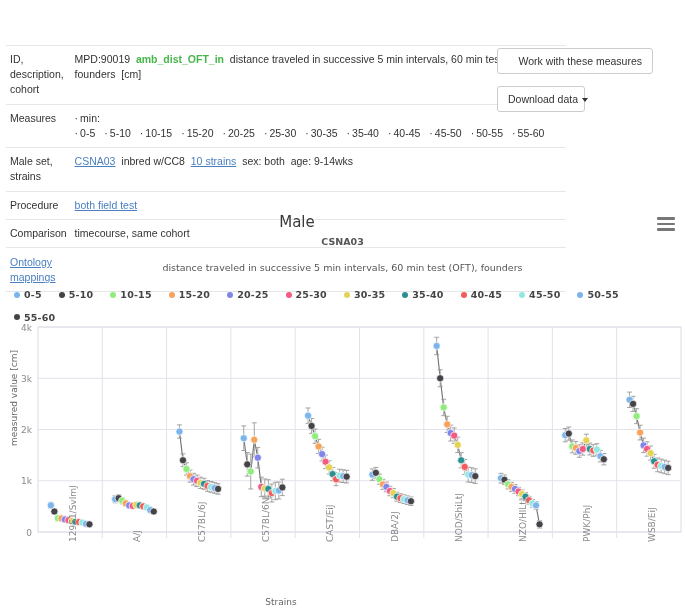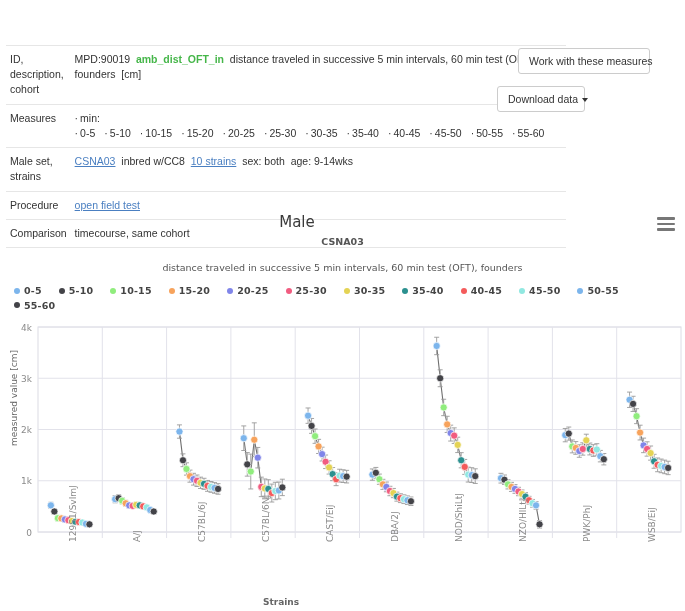--- a/index.html
+++ b/index.html
@@ -50,21 +50,21 @@
     background: #fff;
     border: 1px solid #ccc;
     border-radius: 3px;
     font-size: 10.5px;
     color: #333;
     font-family: "Liberation Sans", sans-serif;
     padding: 6px 10px;
     cursor: pointer;
     white-space: nowrap;
   }
-  #btn-work { left: 518px; top: 48px; width: 132px; text-align: right; }
+  #btn-work { left: 497px; top: 48px; width: 156px; text-align: right; }
   #btn-download { left: 497px; top: 86px; width: 88px; text-align: right; }
   .caret { display:inline-block; margin-left:4px; border-left:3.5px solid transparent;
            border-right:3.5px solid transparent; border-top:4px solid #333;
            vertical-align: middle; }
 
   
   #chart { position: absolute; left: 0; top: 205px; width: 685px; height: 406px; }
   .chart-title {
     position: absolute; width: 594px; top: 8px; text-align: center;
     font-size: 15px; color: #3a3a3a; font-family: "DejaVu Sans", sans-serif;
@@ -82,38 +82,38 @@
     font-size: 9.5px; color: #555; font-family: "DejaVu Sans", sans-serif;
   }
   .burger { position: absolute; right: 10px; top: 12px; width: 18px; cursor: pointer; }
   .burger span { display:block; height:2.5px; background:#777; margin-bottom:3px; border-radius:1px;}
 
   
   #legend {
     position: absolute; left: 14px; top: 78px; width: 660px;
     font-size: 9.5px; font-weight: bold; color: #444;
     font-family: "DejaVu Sans", sans-serif;
-    line-height: 14px;
+    line-height: 22px;
     text-decoration: underline;
   }
   .leg-item { display: inline-block; margin-right: 17px; white-space: nowrap; cursor: pointer; }
   .leg-dot { display:inline-block; width:6px; height:6px; border-radius:50%; margin-right:4px; vertical-align: middle;}
   .leg-txt { vertical-align: middle; letter-spacing: 0.2px;}
 
   
   #plot { position:absolute; left:0; top:0; width:685px; height:406px; }
   .ylabel {
     position:absolute; left: -66px; top: 188px; width:160px;
     transform: rotate(-90deg);
     font-size: 9px; color:#666; text-align:center;
     font-family: "DejaVu Sans", sans-serif;
   }
   .xlabel {
     position:absolute; left:0; top:392px; width:562px; text-align:center;
-    font-size:9px; color:#666; font-family: "DejaVu Sans", sans-serif; font-weight: bold;
+    font-size:9px; color:#666; font-family: "DejaVu Sans", sans-serif;
   }
   .xtick {
     position:absolute; font-size:9px; color:#8a8a8a;
     font-family:"DejaVu Sans", sans-serif;
     transform: rotate(-90deg); transform-origin: left top;
     white-space: nowrap;
   }
 </style>
 </head>
 <body>
@@ -137,26 +137,32 @@
       </tr>
       <tr>
         <td class="lbl">Male set, strains</td>
         <td>
           <a class="lnk" href="#">CSNA03</a>&nbsp;&nbsp;<span>inbred w/CC8</span>&nbsp;&nbsp;<a class="lnk" href="#">10 strains</a>&nbsp;&nbsp;<span>sex: both</span>&nbsp;&nbsp;<span>age: 9-14wks</span>
         </td>
       </tr>
       <tr>
         <td class="lbl">Procedure</td>
         <td>
-          <a class="lnk" href="#">open field test</a>
+          <a class="lnk" href="#">both field test</a>
         </td>
       </tr>
       <tr>
         <td class="lbl">Comparison</td>
         <td>timecourse, same cohort</td>
+      </tr>
+      <tr class="ont-row">
+        <td>
+          <a class="ont-link" href="#">Ontology mappings</a>
+        </td>
+        <td></td>
       </tr>
     </tbody>
   </table>
 
   <button class="btn" id="btn-work">Work with these measures</button>
   <button class="btn" id="btn-download">
     <span>Download data</span><span class="caret"></span>
   </button>
 
   <div id="chart">

